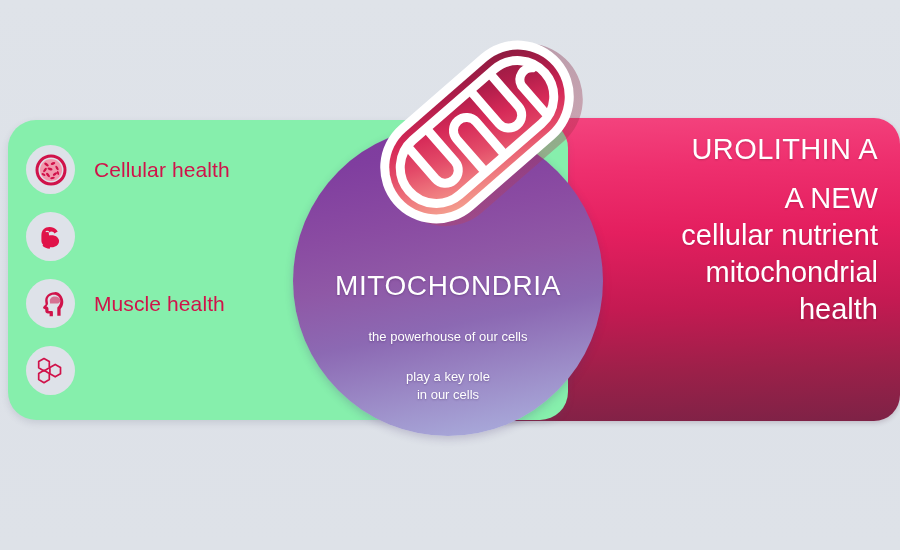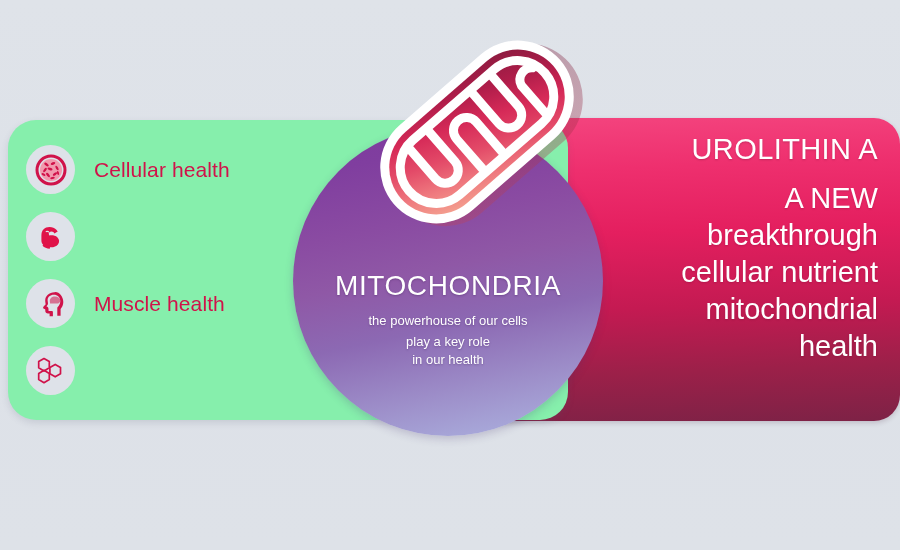--- a/index.html
+++ b/index.html
@@ -88,47 +88,46 @@
         #adaede 100%);
     box-shadow:0 3px 9px rgba(70,50,110,.22);
     overflow:hidden;
   }
   .circle-text{
     position:absolute;left:0;right:0;top:146px;
     text-align:center;color:#ffffff;
     text-shadow:0 1px 2px rgba(60,30,90,.35);
   }
   .circle-title{
-    font-size:28px;letter-spacing:.6px;line-height:1;margin-bottom:12px;
+    font-size:28px;letter-spacing:.6px;line-height:1;margin-bottom:28px;
   }
   .circle-sub{
     font-size:13px;line-height:1.33;
   }
   .circle-sub span{display:block;}
-  .circle-sub .gap{margin-top:4px;}
+  .circle-sub .gap{margin-top:23px;}
 
   
   .mito{
     position:absolute;left:352px;top:14px;width:250px;height:250px;
     pointer-events:none;
   }
 </style>
 </head>
 <body>
 
 <div id="stage">
 
   <div class="bg"></div>
 
   <div class="right-panel">
     <div class="right-panel-inner">
       <div class="panel-title">UROLITHIN A</div>
       <div class="panel-body">
         <span>A NEW</span>
-        <span>breakthrough</span>
         <span>cellular nutrient</span>
         <span>mitochondrial</span>
         <span>health</span>
       </div>
     </div>
   </div>
 
   <div class="left-card">
     <div class="feature-list">
 
@@ -188,21 +187,21 @@
 
     </div>
   </div>
 
   <div class="circle">
     <div class="circle-text">
       <div class="circle-title">MITOCHONDRIA</div>
       <div class="circle-sub">
         <span>the powerhouse of our cells</span>
         <span class="gap">play a key role</span>
-        <span>in our health</span>
+        <span>in our cells</span>
       </div>
     </div>
   </div>
 
   <div class="mito">
     <svg width="250" height="250" viewBox="0 0 250 250" aria-hidden="true">
       <defs>
         <linearGradient id="mitoBody" x1="0.1" y1="0.95" x2="0.9" y2="0.05">
           <stop offset="0%" stop-color="#f4a08f"></stop>
           <stop offset="18%" stop-color="#ef7a7f"></stop>

